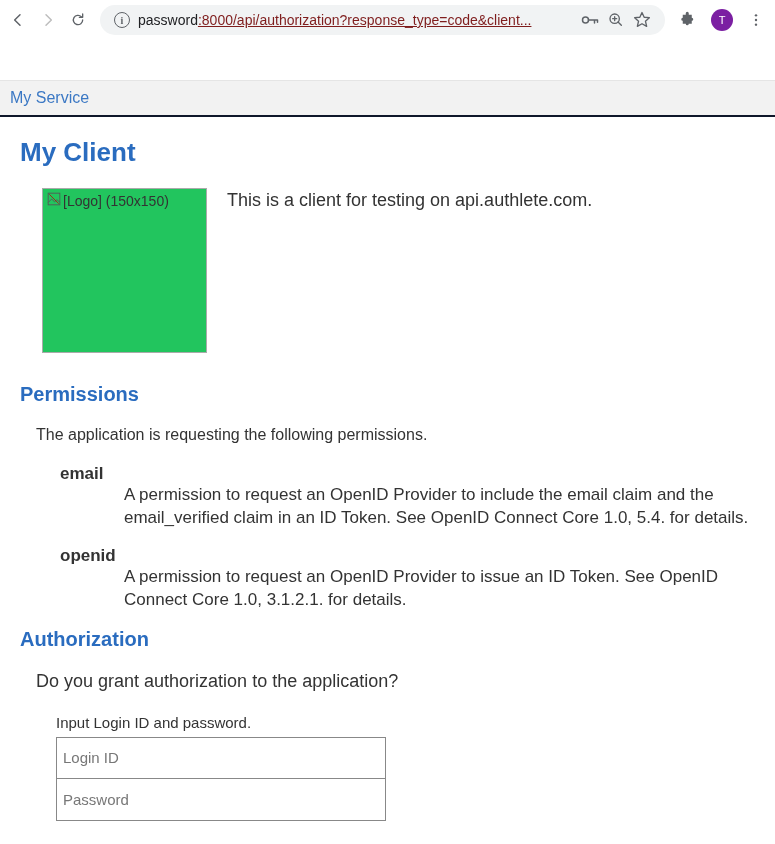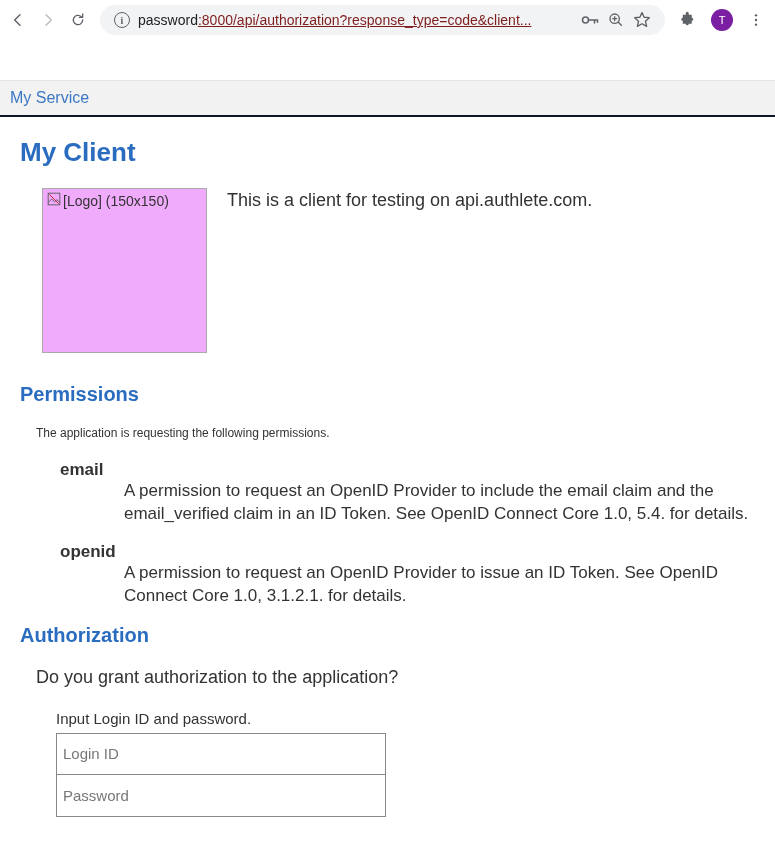--- a/index.html
+++ b/index.html
@@ -92,21 +92,21 @@
     }
     .client-row {
       display: flex;
       gap: 20px;
       margin-left: 22px;
       margin-bottom: 30px;
     }
     .logo-box {
       width: 165px;
       height: 165px;
-      background: #f0abfc;
+      background: #22c55e;
       border: 1px solid #aaa;
       padding: 3px 4px;
       font-size: 14px;
       color: #333;
     }
     .logo-box .broken {
       display: inline-flex;
       align-items: center;
       gap: 2px;
     }
@@ -120,21 +120,21 @@
       padding-top: 2px;
     }
     h2.section-title {
       color: #2a6cbf;
       font-size: 20px;
       font-weight: 600;
       margin-top: 10px;
       margin-bottom: 20px;
     }
     .perm-intro {
-      font-size: 12px;
+      font-size: 16px;
       margin-left: 16px;
       margin-bottom: 20px;
     }
     .perm-item {
       margin-left: 40px;
       margin-bottom: 16px;
     }
     .perm-name {
       font-weight: 700;
       font-size: 17px;

